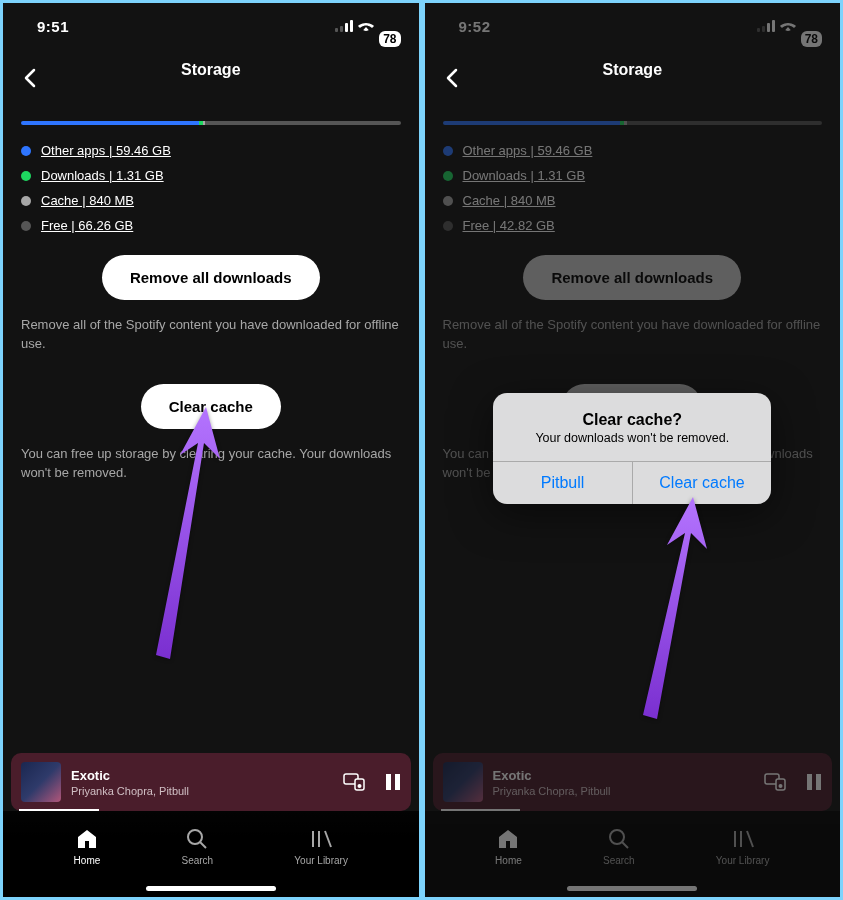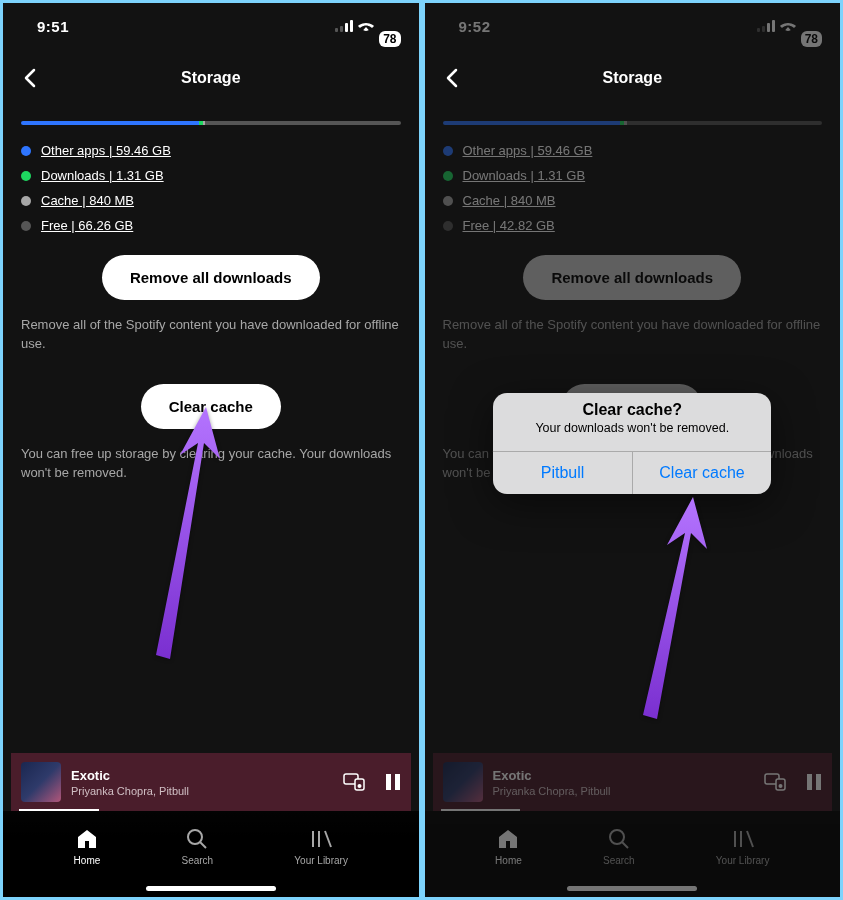--- a/index.html
+++ b/index.html
@@ -62,21 +62,21 @@
       border-radius: 6px;
       padding: 1px 4px;
       font-size: 12px;
       font-weight: 700;
       position: relative;
       margin-top: 25px;
     }
 
     .header-row {
       display: flex;
-      align-items: center;
+      align-items: flex-start;
       padding: 12px 10px 20px;
       position: relative;
     }
 
     .back-chevron {
       width: 34px;
       height: 34px;
       display: flex;
       align-items: center;
       justify-content: center;
@@ -154,21 +154,21 @@
       margin: 16px 0 30px;
     }
 
     .now-playing {
       position: absolute;
       bottom: 86px;
       left: 8px;
       right: 8px;
       height: 58px;
       background: #4a1d2b;
-      border-radius: 0;
+      border-radius: 10px;
       display: flex;
       align-items: center;
       padding: 0 10px;
       gap: 10px;
     }
     .np-cover {
       width: 40px;
       height: 40px;
       border-radius: 4px;
       background: linear-gradient(135deg,#1a2750,#2e3a6a,#b0567a);
@@ -231,21 +231,21 @@
       top: 390px;
       transform: translateX(-50%);
       width: 278px;
       background: #dcdcdd;
       border-radius: 14px;
       overflow: hidden;
       box-shadow: 0 10px 40px rgba(0,0,0,0.5);
       color: #000;
     }
     .dialog-header {
-      padding: 8px 16px 16px;
+      padding: 18px 16px 16px;
       text-align: center;
     }
     .dialog-title { font-size: 16px; font-weight: 700; margin-bottom: 2px; }
     .dialog-msg { font-size: 12.5px; }
     .dialog-buttons {
       display: flex;
       border-top: 0.5px solid #aaa;
     }
     .dialog-button {
       flex: 1;

